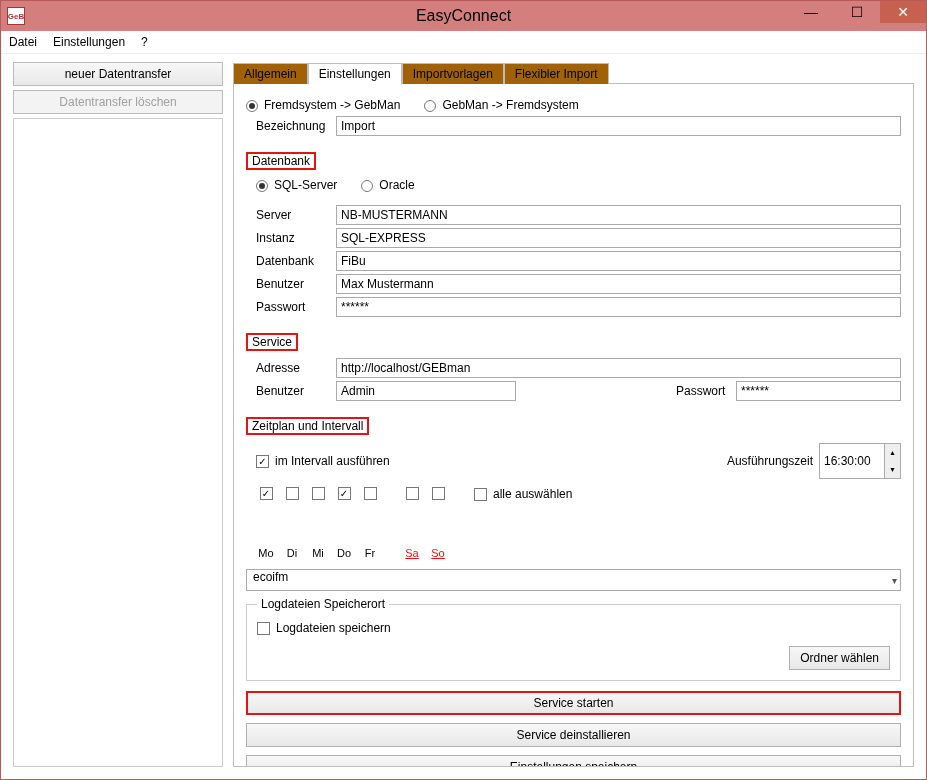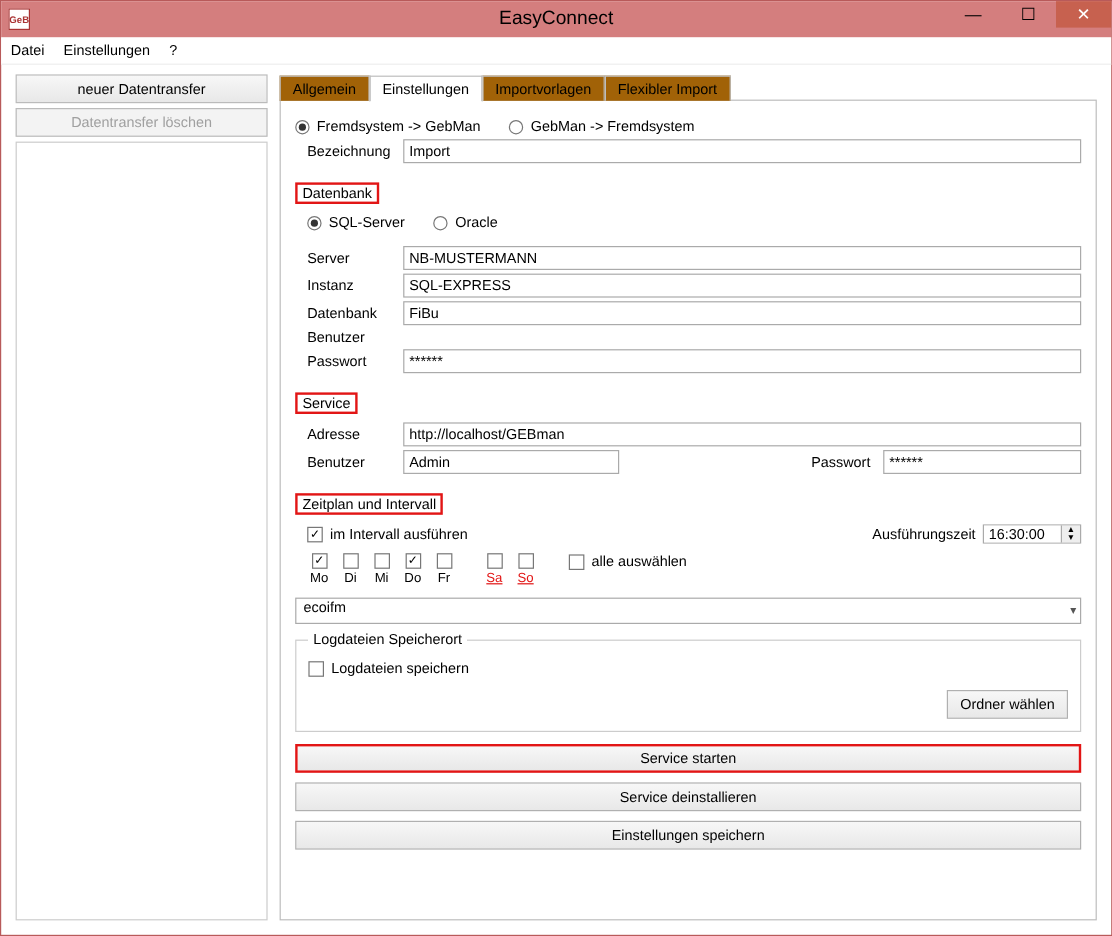--- a/index.html
+++ b/index.html
@@ -211,20 +211,21 @@
     align-items: flex-start;
     gap: 6px;
     margin-top: 8px;
   }
   .day-col {
     display: flex;
     flex-direction: column;
     align-items: center;
     width: 20px;
     font-size: 11px;
+    gap: 45px;
   }
   .day-col.weekend { color: #e21515; text-decoration: underline; }
   .exec-time {
     margin-left: auto;
     display: flex;
     align-items: center;
     gap: 6px;
   }
   .select-wide {
     width: 100%;
@@ -269,21 +270,21 @@
   .btn.wide {
     width: 100%;
     margin: 4px 0;
   }
   .btn.red-border {
     border: 2px solid #e21515;
   }
   .spinner {
     display: inline-flex;
     border: 1px solid #aaa;
-    height: 16px;
+    height: 36px;
   }
   .spinner input {
     border: none;
     width: 64px;
     padding: 0 4px;
     font-size: 12px;
     font-family: inherit;
   }
   .spinner .arrows {
     width: 16px;
@@ -380,20 +381,21 @@
           <div class="field-row indented">
             <div class="field-label">Instanz</div>
             <input class="field-input" value="SQL-EXPRESS" style="">
           </div>
           <div class="field-row indented">
             <div class="field-label">Datenbank</div>
             <input class="field-input" value="FiBu" style="">
           </div>
           <div class="field-row indented">
             <div class="field-label">Benutzer</div>
+            <input class="field-input" value="Max Mustermann" style="">
           </div>
           <div class="field-row indented">
             <div class="field-label">Passwort</div>
             <input class="field-input" value="******" style="">
           </div>
         </div>
 
         
         <div class="group-like">
           <span class="group-title">Service</span>

